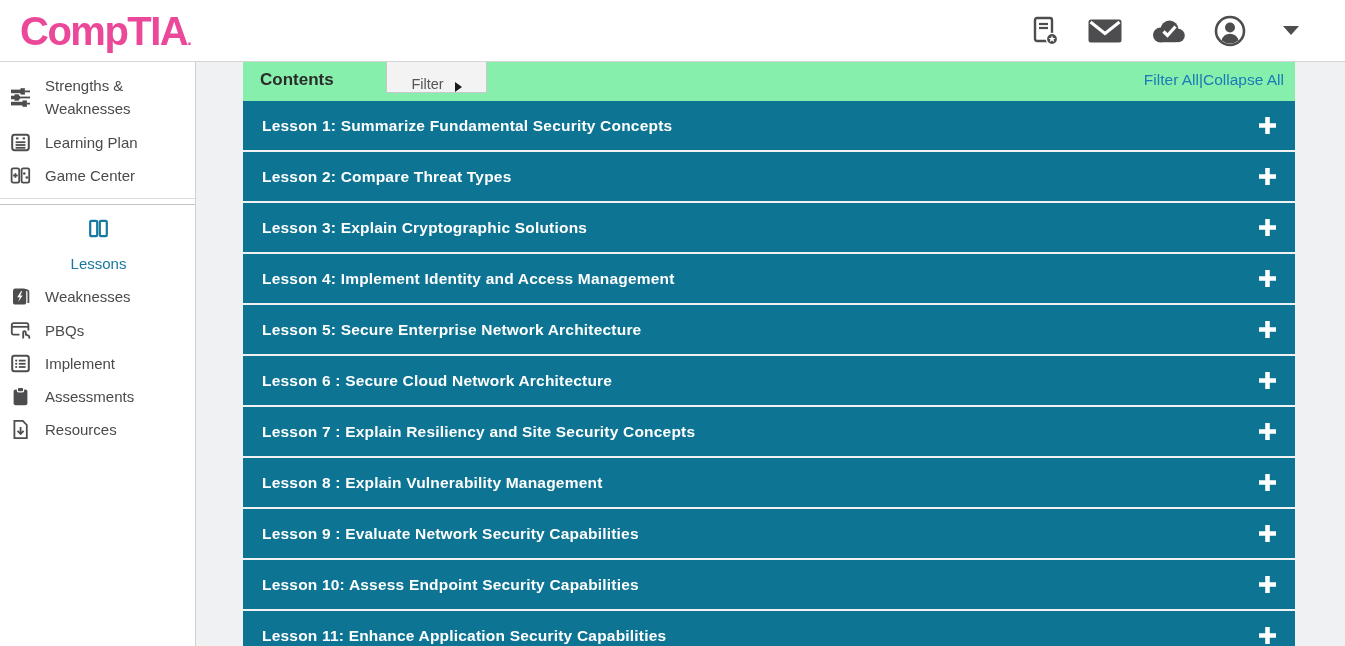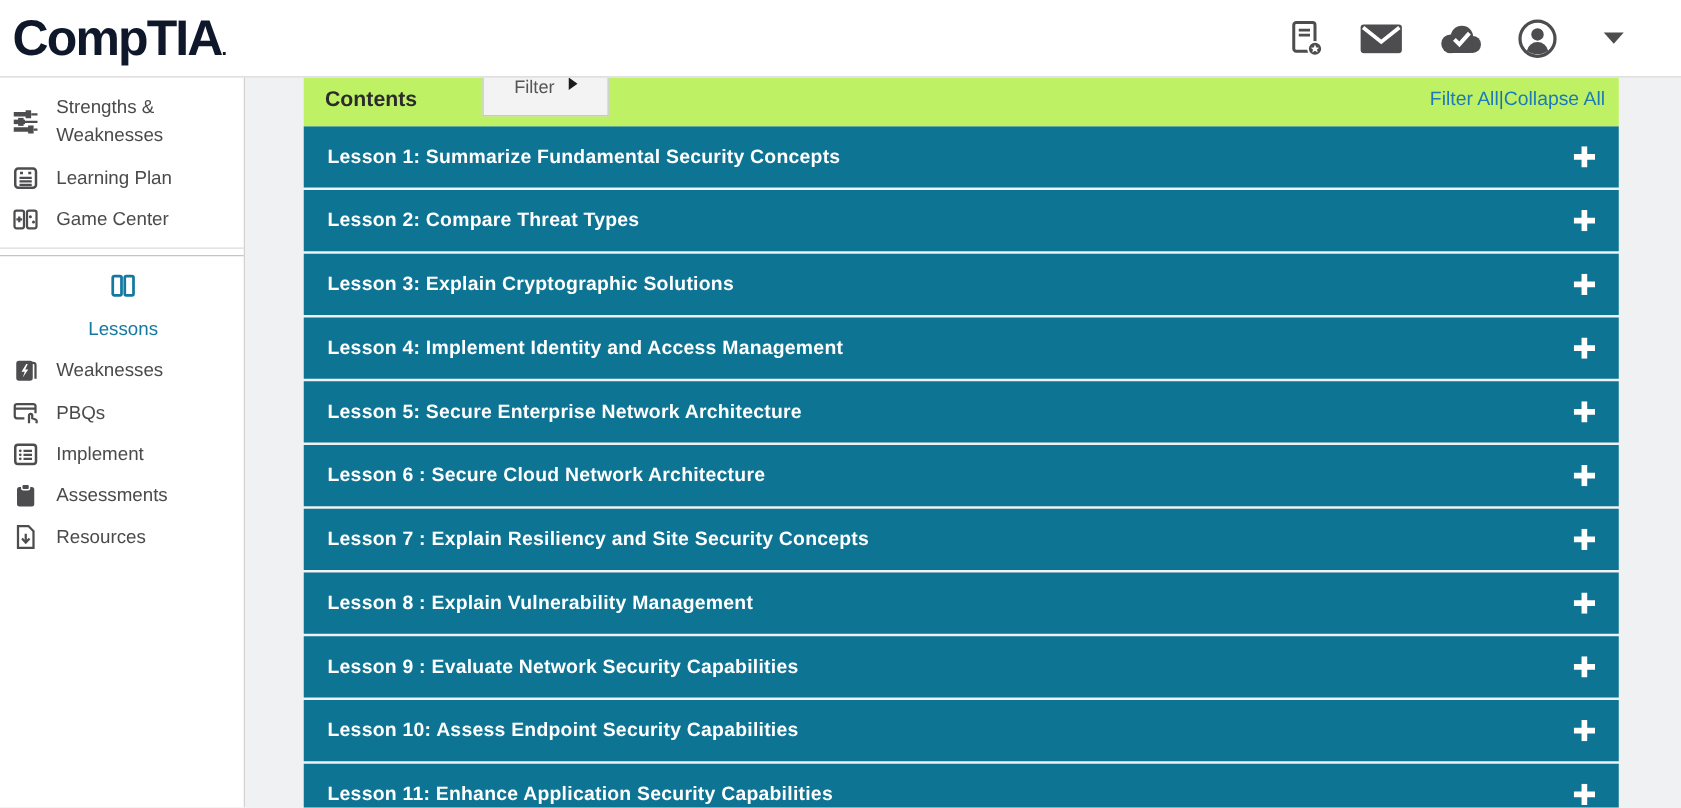--- a/index.html
+++ b/index.html
@@ -9,21 +9,21 @@
     background:#f0f1f3;
     font-family:"Liberation Sans", sans-serif;
   }
 
   
   .app-header {
     position:absolute; top:0; left:0; width:1345px; height:62px;
     background:#fff; border-bottom:1px solid #d6d6d6;
     display:flex; align-items:center; z-index:10;
   }
-  .logo { margin-left:10px; font-size:40px; font-weight:700; color:#0f172a;
+  .logo { margin-left:20px; font-size:40px; font-weight:700; color:#ec4899;
           letter-spacing:-1.5px; line-height:1; cursor:pointer; }
   .logo .reg { font-size:16px; font-weight:700; }
   .header-tools { margin-left:auto; margin-right:46px; display:flex; align-items:center; gap:29px; }
   .tool { display:flex; align-items:center; cursor:pointer; }
   .caret-down {
     width:0; height:0; margin-left:8px;
     border-left:8px solid transparent; border-right:8px solid transparent;
     border-top:9px solid #4d4d4f;
   }
 
@@ -37,26 +37,26 @@
     padding:5px 8px 5px 10px; cursor:pointer;
     color:#4a4a4a; font-size:15px; line-height:1.55;
   }
   .nav-item .nicon { flex:0 0 22px; display:flex; align-items:center; }
   .nav-item.active { color:#1478a0;flex-direction:column; }
   .nav-divider { height:7px; margin:6px 0 7px 0;
     border-top:1px solid #dcdcdc; border-bottom:1px solid #c3c3c3; }
 
   
   .main { position:absolute; top:62px; left:243px; width:1052px; bottom:0; }
-  .content-header { height:39px; background:#bef264; position:relative; }
+  .content-header { height:39px; background:#86efac; position:relative; }
   .page-title { position:absolute; left:17px; top:8px; font-size:17px; font-weight:700; color:#2b2b2b; }
   .filter-btn {
     position:absolute; left:143px; top:0; width:101px; height:31px;
     background:#f3f3f3; border:1px solid #c8c8c8; border-top:none;
-    display:flex; align-items:flex-start; justify-content:center; gap:11px;
+    display:flex; align-items:flex-end; justify-content:center; gap:11px;
     font-size:14.5px; color:#555; cursor:pointer;
   }
   .caret-right { width:0; height:0;
     border-left:7px solid #1b1b1b; border-top:5px solid transparent; border-bottom:5px solid transparent; }
   .header-links { position:absolute; right:11px; top:9px; font-size:15.5px; display:flex; }
   .hlink { color:#1b7ab7; cursor:pointer; }
   .hlink-sep { color:#1b6ea6; }
 
   .lesson-bar {
     height:49px; margin-bottom:2px; background:#0d7494;

